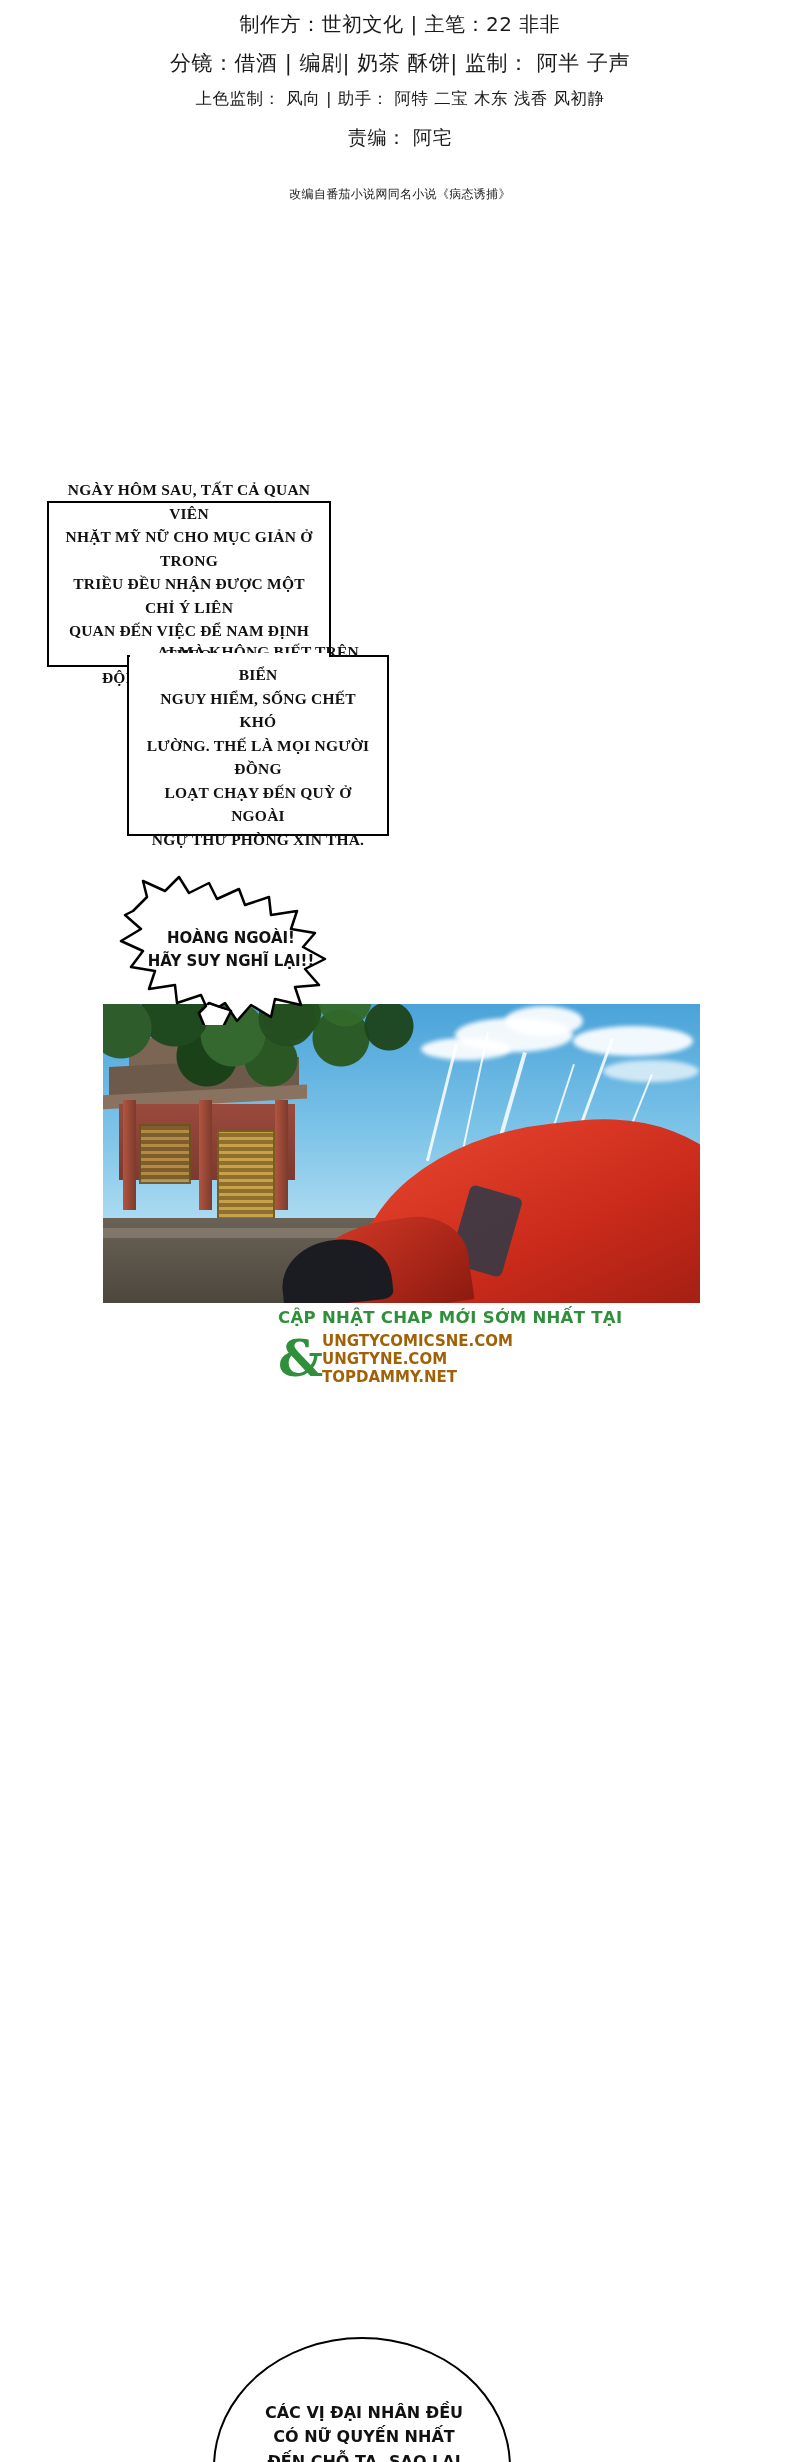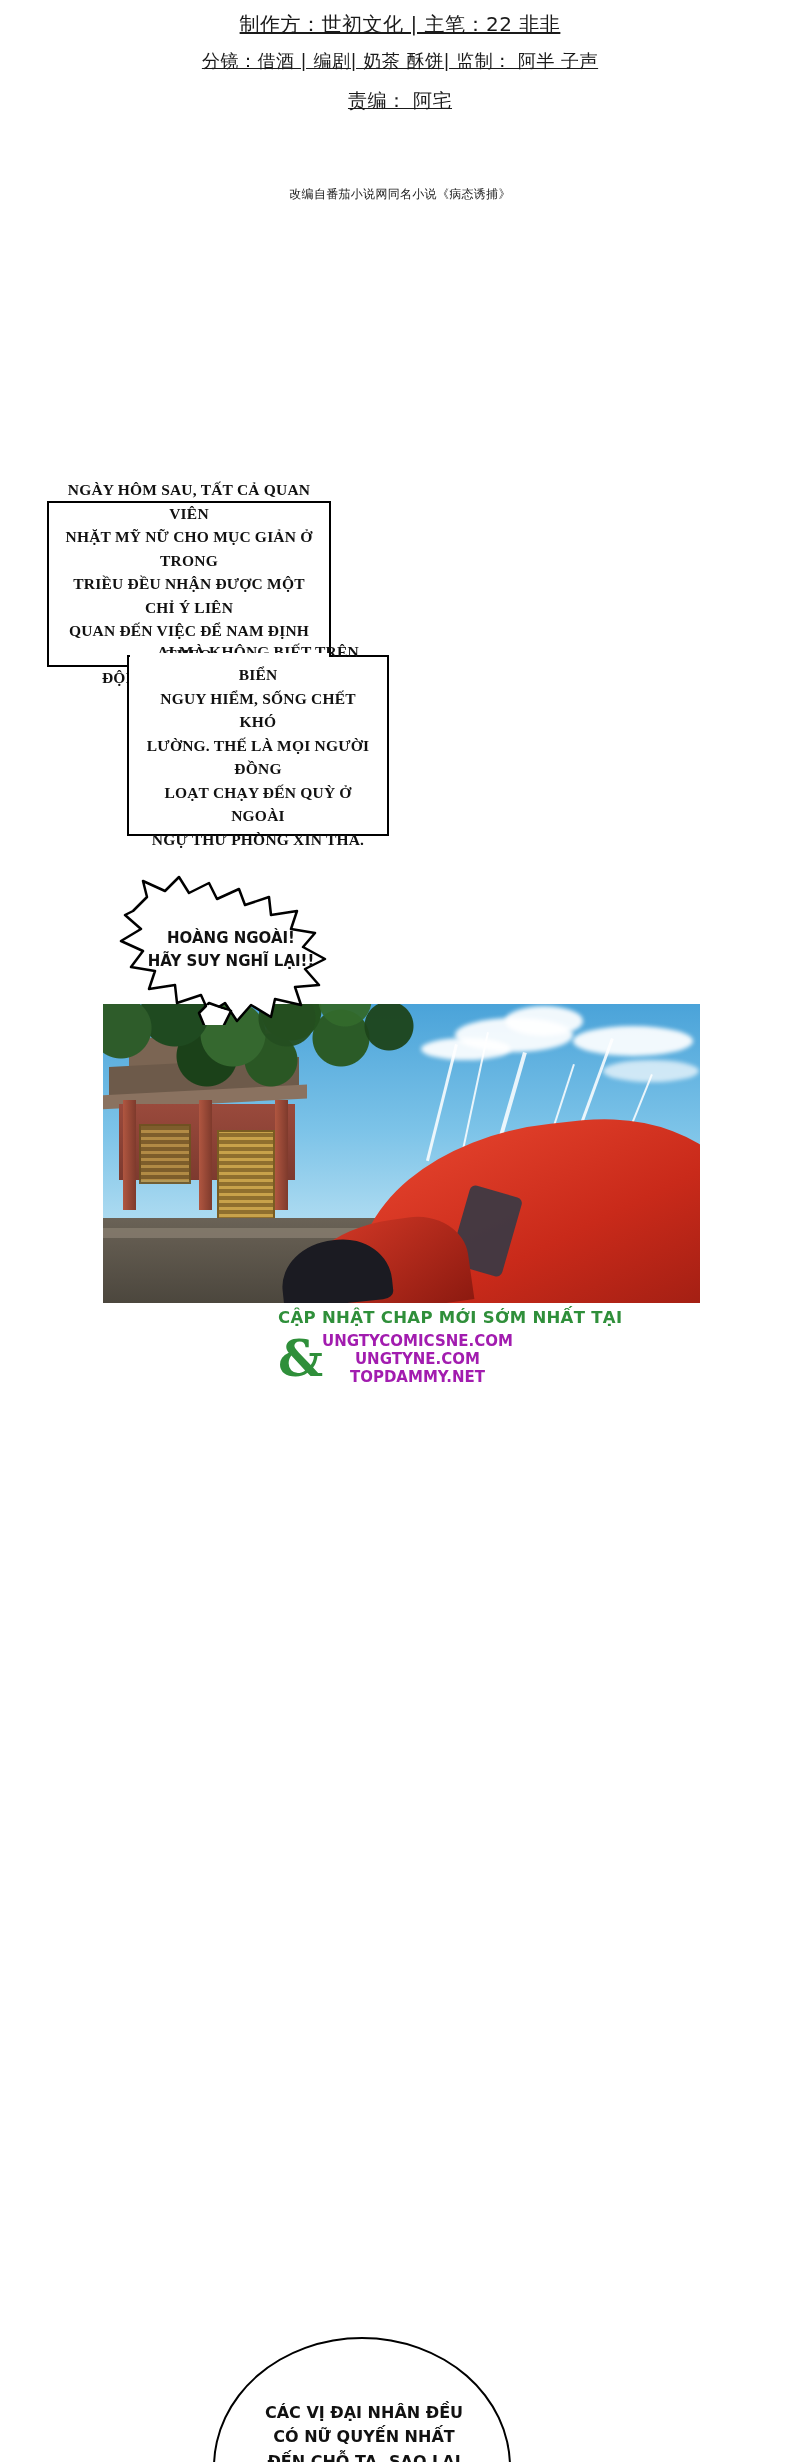--- a/index.html
+++ b/index.html
@@ -14,31 +14,30 @@
   }
 
   
   .credits {
     position: absolute;
     top: 0;
     left: 0;
     width: 800px;
     text-align: center;
     color: #1a1a1a;
-    text-decoration: underline;
   }
   .credit-line {
     font-size: 19px;
     line-height: 1.45;
     letter-spacing: 0.5px;
     margin: 0 0 9px 0;
     font-family: "DejaVu Sans", sans-serif;
   }
   .credit-line.l1 { font-size: 20px; margin-top: 10px; }
-  .credit-line.l2 { font-size: 18px; }
+  .credit-line.l2 { font-size: 21px; }
   .credit-line.l3 { font-size: 16.5px; }
   .credit-line.l4 { font-size: 19px; margin-top: 13px; }
 
   .adapt-note {
     position: absolute;
     top: 186px;
     left: 0;
     width: 800px;
     text-align: center;
     font-size: 12px;
@@ -322,23 +321,22 @@
   .wm-lines {
     position: absolute;
     left: 52px; top: 0;
     text-align: left;
   }
   .wm-line {
     font-family: "DejaVu Sans", sans-serif;
     font-weight: 700;
     font-size: 15px;
     line-height: 18px;
-    color: #a21caf;
+    color: #a16207;
     white-space: nowrap;
-    text-align: center;
   }
 
   
   #balloon-oval {
     position: absolute;
     left: 213px;
     top: 2337px;
     width: 298px;
     height: 260px;
     border: 2.5px solid #000;
@@ -358,20 +356,21 @@
     color: #111;
     white-space: pre-line;
   }
 </style>
 </head>
 <body>
 
 <div class="credits">
   <p class="credit-line l1">制作方：世初文化 | 主笔：22 非非</p>
   <p class="credit-line l2">分镜：借酒 | 编剧| 奶茶 酥饼| 监制： 阿半 子声</p>
+  <p class="credit-line l3">上色监制： 风向 |  助手： 阿特 二宝 木东 浅香 风初静</p>
   <p class="credit-line l4">责编： 阿宅</p>
 </div>
 
 <div class="adapt-note">改编自番茄小说网同名小说《病态诱捕》</div>
 
 <div class="balloon-rect" id="balloon-1">
   <div class="balloon-text">NGÀY HÔM SAU, TẤT CẢ QUAN VIÊN
 NHẶT MỸ NỮ CHO MỤC GIẢN Ở TRONG
 TRIỀU ĐỀU NHẬN ĐƯỢC MỘT CHỈ Ý LIÊN
 QUAN ĐẾN VIỆC ĐỂ NAM ĐỊNH THEO

